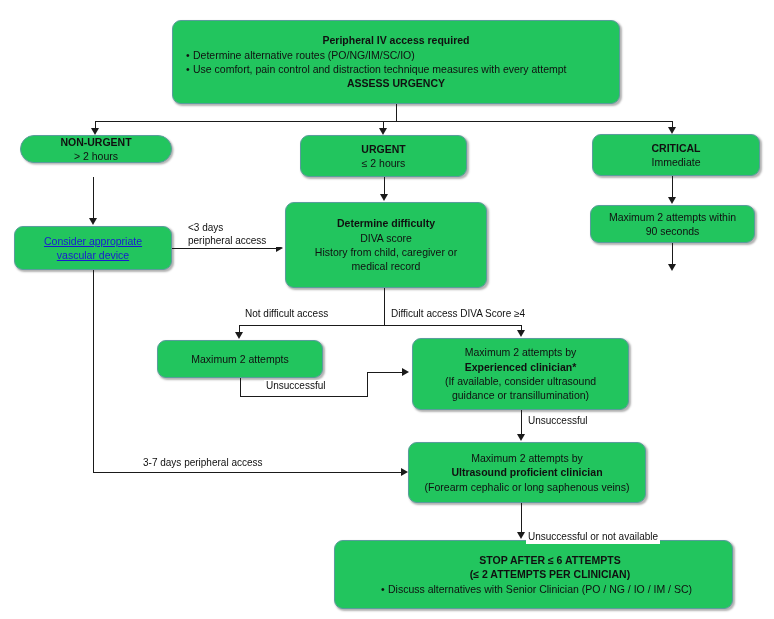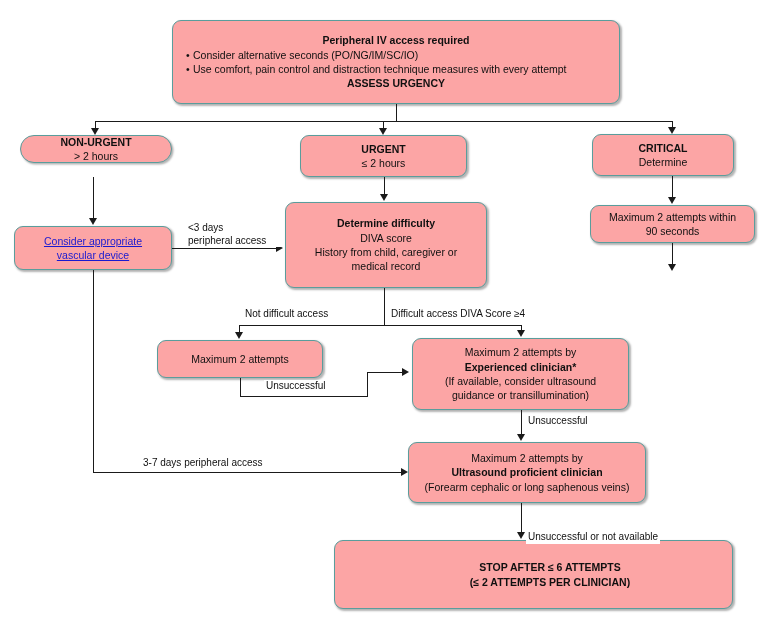--- a/index.html
+++ b/index.html
@@ -13,21 +13,21 @@
   #canvas {
     position: relative;
     width: 774px;
     height: 619px;
     background: #ffffff;
     overflow: hidden;
   }
   .node {
     position: absolute;
     box-sizing: border-box;
-    background: #fca5a5;
+    background: #22c55e;
     border: 1px solid #5a9d9c;
     border-radius: 9px;
     box-shadow: 1.5px 1.5px 2px rgba(0,0,0,0.30);
     display: flex;
     flex-direction: column;
     align-items: center;
     justify-content: center;
     color: #101010;
     font-size: 10.5px;
     line-height: 1.38;
@@ -90,38 +90,38 @@
   }
   .elabel.wrap { white-space: normal; }
 </style>
 </head>
 <body>
 
 <div id="canvas">
 
   <div class="node" style="left:172px; top:20px; width:448px; height:84px;">
     <span class="ln b">Peripheral IV access required</span>
-    <span class="ln bul">Consider alternative seconds (PO/NG/IM/SC/IO)</span>
+    <span class="ln bul">Determine alternative routes (PO/NG/IM/SC/IO)</span>
     <span class="ln bul">Use comfort, pain control and distraction technique measures with every attempt</span>
     <span class="ln b">ASSESS URGENCY</span>
   </div>
 
   <div class="node" style="left:20px; top:135px; width:152px; height:28px;border-radius:20px;">
     <span class="ln b">NON-URGENT</span>
     <span class="ln">&gt; 2 hours</span>
   </div>
 
   <div class="node" style="left:300px; top:135px; width:167px; height:42px;">
     <span class="ln b">URGENT</span>
     <span class="ln">≤ 2 hours</span>
   </div>
 
-  <div class="node" style="left:592px; top:134px; width:142px; height:42px;">
+  <div class="node" style="left:592px; top:134px; width:168px; height:42px;">
     <span class="ln b">CRITICAL</span>
-    <span class="ln">Determine</span>
+    <span class="ln">Immediate</span>
   </div>
 
   <div class="node" style="left:285px; top:202px; width:202px; height:86px;">
     <span class="ln b">Determine difficulty</span>
     <span class="ln">DIVA score</span>
     <span class="ln">History from child, caregiver or</span>
     <span class="ln">medical record</span>
   </div>
 
   <div class="node" style="left:14px; top:226px; width:158px; height:44px;">
@@ -148,20 +148,21 @@
 
   <div class="node" style="left:408px; top:442px; width:238px; height:61px;">
     <span class="ln">Maximum 2 attempts by</span>
     <span class="ln b">Ultrasound proficient clinician</span>
     <span class="ln">(Forearm cephalic or long saphenous veins)</span>
   </div>
 
   <div class="node" style="left:334px; top:540px; width:399px; height:69px;padding-left:39px;">
     <span class="ln b">STOP AFTER ≤ 6 ATTEMPTS</span>
     <span class="ln b">(≤ 2 ATTEMPTS PER CLINICIAN)</span>
+    <span class="ln bul">Discuss alternatives with Senior Clinician (PO / NG / IO / IM / SC)</span>
   </div>
 
   <div class="vline" style="left:396px; top:104px; height:17px;"></div>
   <div class="hline" style="left:95px; top:121px; width:578px;"></div>
 
   <div class="vline" style="left:95px; top:121px; height:8px;"></div>
   <div class="arrow-d" style="left:91px; top:128px;"></div>
 
   <div class="vline" style="left:383px; top:121px; height:8px;"></div>
   <div class="arrow-d" style="left:379px; top:128px;"></div>

